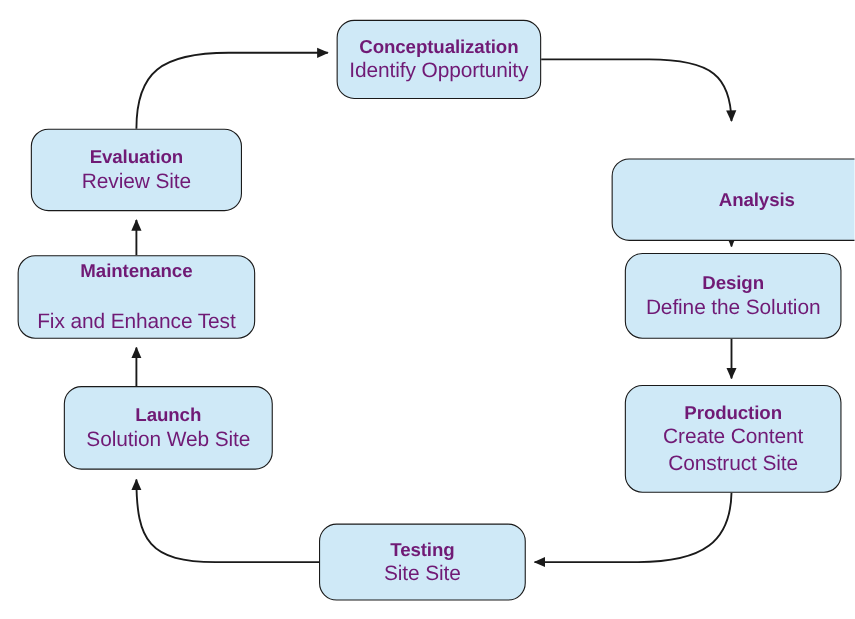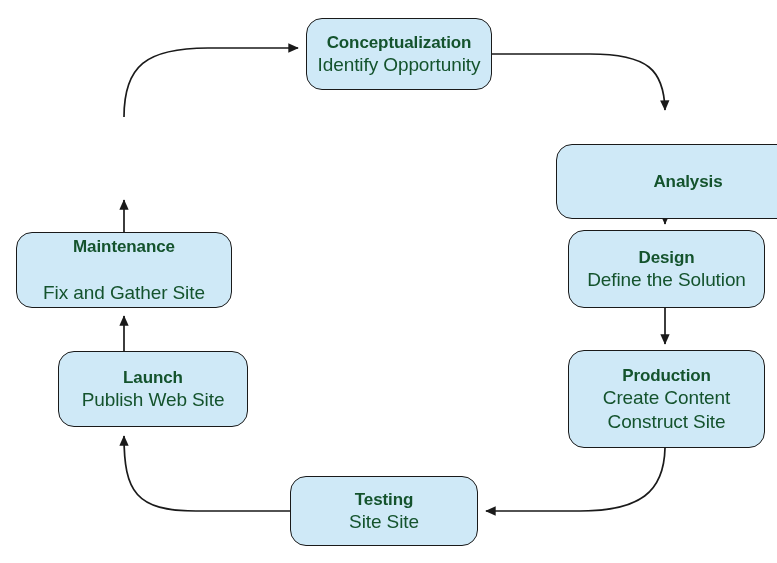--- a/index.html
+++ b/index.html
@@ -26,21 +26,21 @@
     position: absolute;
     box-sizing: border-box;
     background: #cfe9f7;
     border: 1.6px solid #1a1a1a;
     border-radius: 16px;
     display: flex;
     flex-direction: column;
     align-items: center;
     justify-content: center;
     text-align: center;
-    color: #14532d;
+    color: #701a75;
     z-index: 2;
     padding: 2px 6px;
   }
   .node-title {
     font-weight: bold;
     font-size: 17px;
     line-height: 1.25;
     letter-spacing: -0.1px;
     white-space: nowrap;
   }
@@ -101,22 +101,26 @@
     <div class="node-sub">Define the Solution</div>
   </div>
 
   <div class="node" style="left:290px; top:476px; width:188px; height:70px;justify-content:center;">
     <div class="node-title">Testing</div>
     <div class="node-sub">Site Site</div>
   </div>
 
   <div class="node" style="left:30px; top:351px; width:190px; height:76px;margin-left:28px;">
     <div class="node-title">Launch</div>
-    <div class="node-sub">Publish Web Site</div>
+    <div class="node-sub">Solution Web Site</div>
   </div>
 
   <div class="node" style="left:16px; top:232px; width:216px; height:76px;gap:24px;">
     <div class="node-title">Maintenance</div>
-    <div class="node-sub">Fix and Gather Site</div>
+    <div class="node-sub">Fix and Enhance Test</div>
   </div>
 
+  <div class="node" style="left:28px; top:117px; width:192px; height:75px;">
+    <div class="node-title">Evaluation</div>
+    <div class="node-sub">Review Site</div>
+  </div>
 
 </div>
 
 </body></html>

